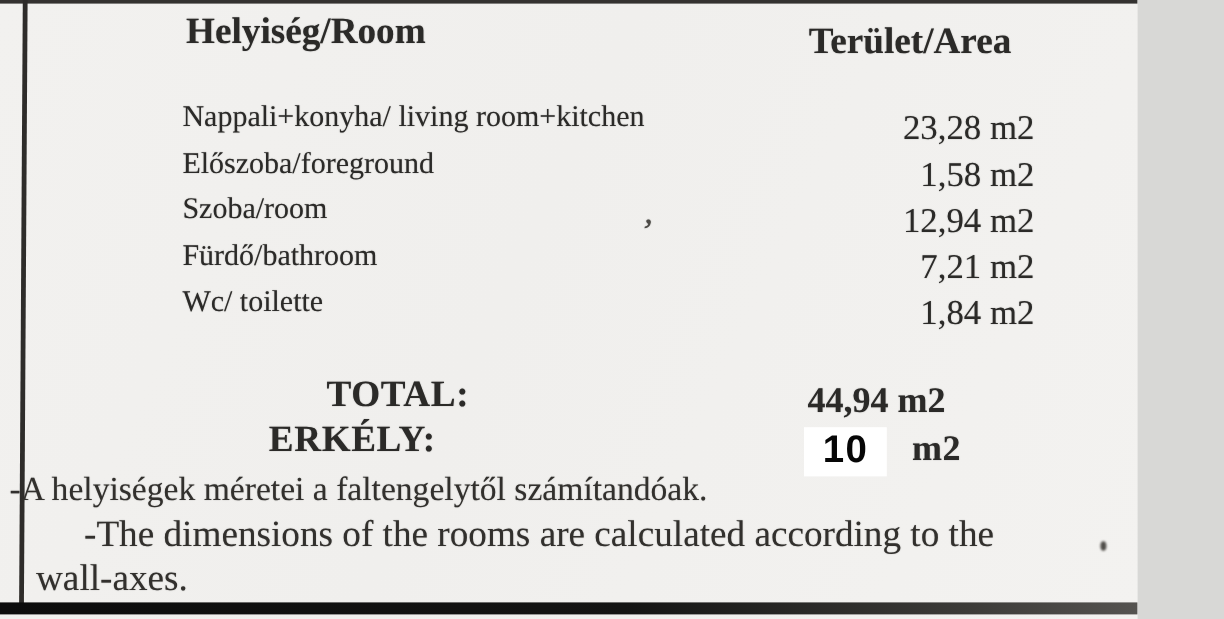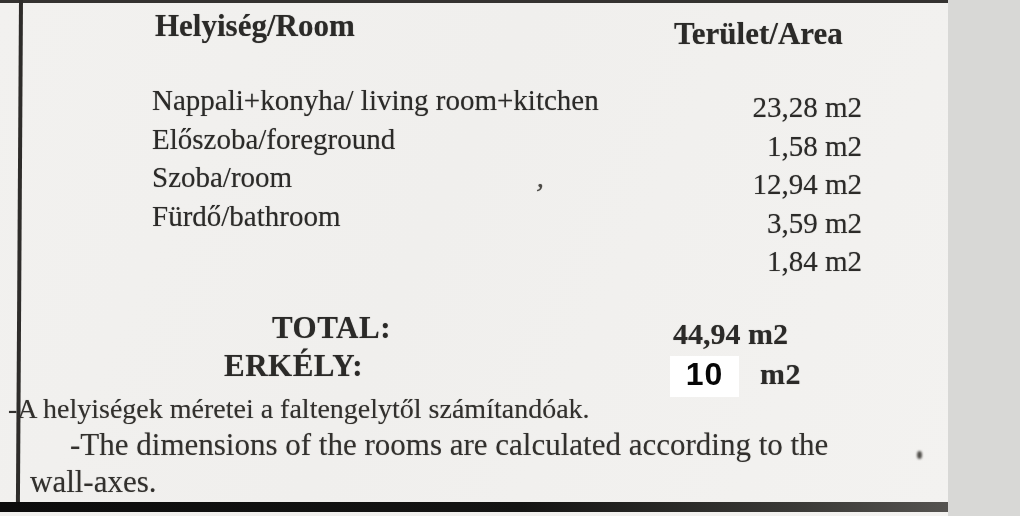--- a/index.html
+++ b/index.html
@@ -24,21 +24,21 @@
   .line-left   { position:absolute; left:19px; top:0; width:4px; height:508px; background:#2e2c2a; transform:rotate(0.35deg); transform-origin:top center; }
   .line-right  { position:absolute; left:990px; top:0; width:3px; height:516px; background:#3a3835; }
   .bar-bottom  { position:absolute; left:0; top:502px; width:100%; height:10px;
                  background:linear-gradient(to right, #0c0c0c 0%, #141413 55%, #3c3b38 85%, #555350 100%); }
   
   .hdr { font-weight: bold; font-size: 31px; }
   .hdr-room { left:155px; top:9px; }
   .hdr-area { left:674px; top:17px; }
   
   .row { position:absolute; left:152px; width:710px; height:38px; }
-  .row .room { position:absolute; left:0; top:0; font-size:29px; white-space:nowrap; text-shadow:0 0 1px rgba(43,42,40,0.45); }
+  .row .room { position:absolute; left:0; top:0; font-size:25px; white-space:nowrap; text-shadow:0 0 1px rgba(43,42,40,0.45); }
   .row .area { position:absolute; right:0; top:0; font-size:29px; white-space:nowrap; transform:translateY(7px); text-shadow:0 0 1px rgba(43,42,40,0.45); }
   .stray { left:538px; top:160px; font-size:30px; color:#4c4a46; transform:rotate(8deg); }
   
   .tot-label { font-weight:bold; font-size:31px; letter-spacing:0.5px; }
   .tot-value { font-weight:bold; font-size:30px; text-align:right; }
   .total-label   { left:228px; top:311px;margin-left:44px; }
   .total-value   { left:600px; top:317px; width:188px; }
   .balcony-label { left:224px; top:349px; }
   .patch { position:absolute; left:670px; top:356px; width:69px; height:41px; background:#ffffff;
            display:flex; justify-content:center; }
@@ -78,23 +78,24 @@
   <div class="row" style="top:123px">
     <span class="room">Előszoba/foreground</span>
     <span class="area">1,58 m2</span>
   </div>
   <div class="row" style="top:161px">
     <span class="room">Szoba/room</span>
     <span class="area">12,94 m2</span>
   </div>
   <div class="row" style="top:200px">
     <span class="room">Fürdő/bathroom</span>
-    <span class="area">3,59 m2</span>
+    <span class="area">7,21 m2</span>
   </div>
   <div class="row" style="top:238px">
+    <span class="room">Wc/ toilette</span>
     <span class="area">1,84 m2</span>
   </div>
 
   <div class="scan-text stray">,</div>
 
   <div class="scan-text tot-label total-label">TOTAL:</div>
   <div class="scan-text tot-value total-value">44,94 m2</div>
   <div class="scan-text tot-label balcony-label">ERKÉLY:</div>
   <div class="patch">
     <span class="digits">10</span>

